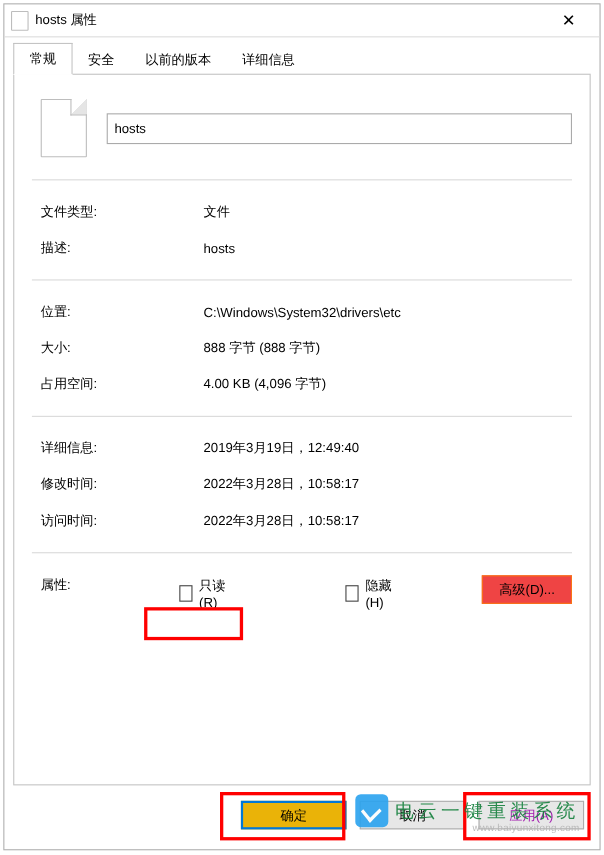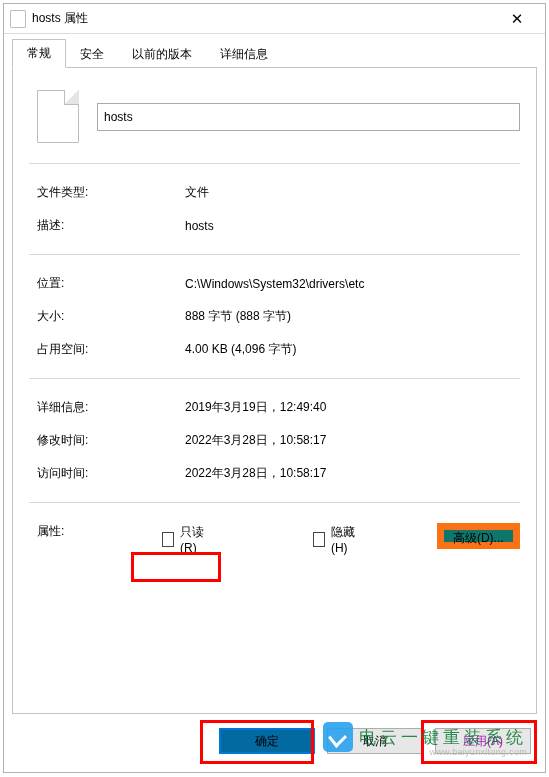--- a/index.html
+++ b/index.html
@@ -19,24 +19,24 @@
     .name-input { flex: 1; height: 28px; border: 1px solid #aaa; padding: 2px 6px; font-size: 12px; font-family: inherit; }
     .sep { border: none; border-top: 1px solid #d9d9d9; margin: 12px 0; }
     .kv { display: flex; align-items: center; padding: 8px 0 8px 8px; font-size: 12px; gap: 44px; }
     .kv .label { width: 104px; }
     .attr-row { display: flex; align-items: flex-start; padding: 8px 0 8px 8px; font-size: 12px; gap: 40px; }
     .attr-row .label { width: 104px; }
     .chk-wrap { display: flex; align-items: center; gap: 6px; padding: 1px 4px 1px 1px; }
     .chk { width: 15px; height: 15px; border: 1px solid #444; background: #fff; display: inline-block; }
     .chk-readonly { margin-right: 56px; }
     .chk-hidden { margin-right: 30px; }
-    .adv-btn { width: 100px; height: 26px; border: 7px solid #f97316; background: #0f766e; font-size: 12px; font-family: inherit; cursor: default; }
+    .adv-btn { width: 100px; height: 26px; border: 1px solid #f97316; background: #ef4444; font-size: 12px; font-family: inherit; cursor: default; }
     .footer { display: flex; justify-content: flex-end; gap: 12px; padding: 14px 14px 18px 14px; }
     .footer button { width: 96px; height: 26px; border: 1px solid #adadad; background: #e7e7e7; font-size: 12px; font-family: inherit; cursor: default; }
-    .footer button.default { border: 2px solid #0078d7; background: #0369a1; text-align: center; }
+    .footer button.default { border: 2px solid #0078d7; background: #eab308; text-align: center; }
     .footer button.disabled { color: #a21caf; }
     
     .hl { position: absolute; border: 3px solid #f00; pointer-events: none; }
     
     .wm { position: absolute; right: 18px; bottom: 20px; display: flex; align-items: center; gap: 6px; opacity: 0.9; pointer-events: none; }
     .wm-logo { width: 30px; height: 30px; background: #2aa3ef; border-radius: 5px; position: relative; }
     .wm-logo::after { content: ""; position: absolute; left: 7px; top: 9px; width: 12px; height: 10px; border-left: 3px solid #fff; border-bottom: 3px solid #fff; transform: rotate(-45deg) skew(-6deg); }
     .wm-txt1 { font-size: 17px; letter-spacing: 4px; color: #15803d; font-weight: 300; white-space: nowrap; }
     .wm-txt2 { position: absolute; right: 0; bottom: -5px; font-size: 9px; color: #b5b5b5; letter-spacing: 0.3px; }
   </style>

